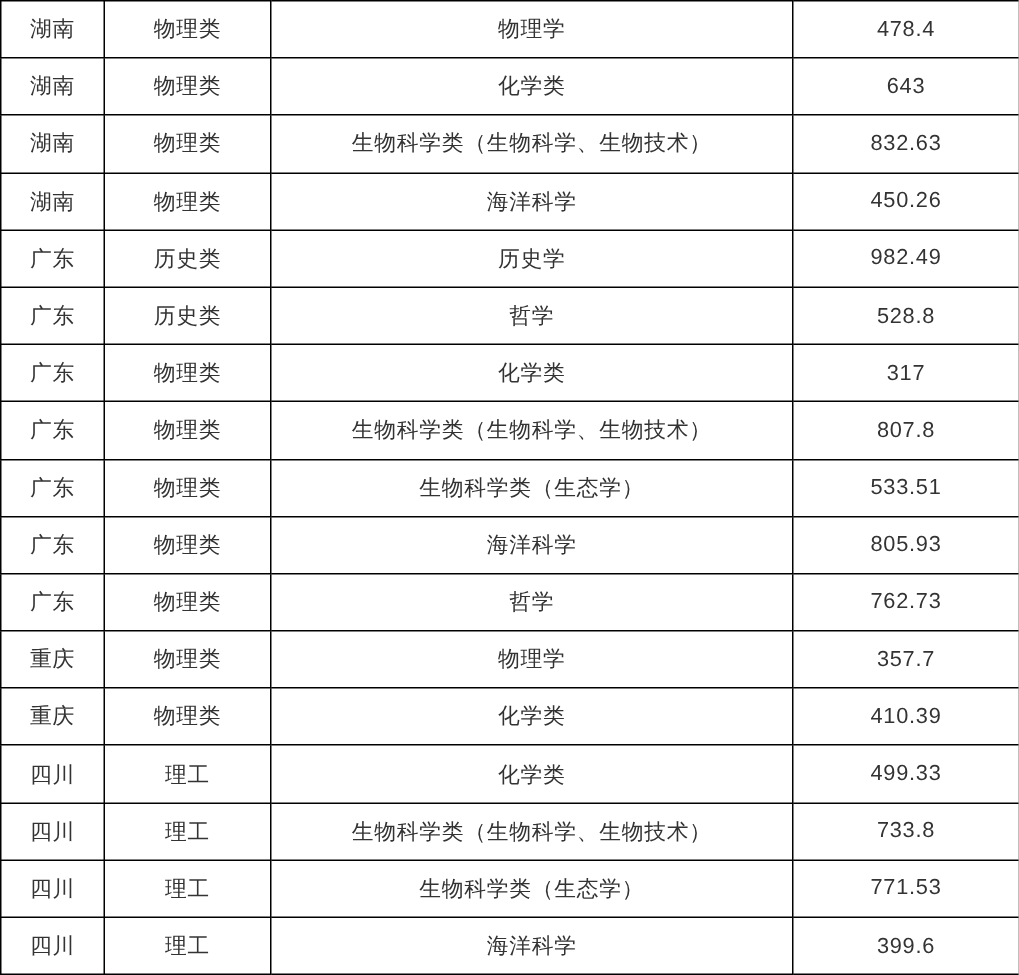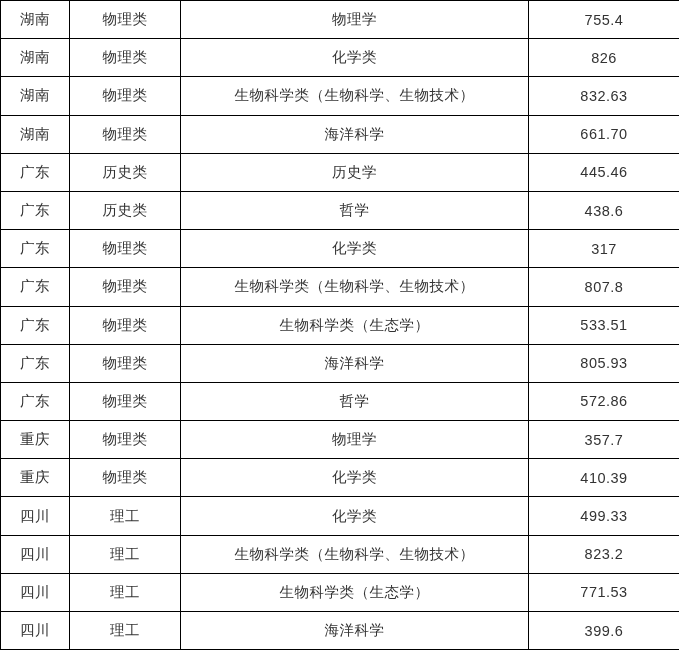--- a/index.html
+++ b/index.html
@@ -47,51 +47,51 @@
     <col class="col-province">
     <col class="col-category">
     <col class="col-major">
     <col class="col-score">
   </colgroup>
   <tbody>
       <tr>
         <td>湖南</td>
         <td>物理类</td>
         <td>物理学</td>
-        <td>755.4</td>
+        <td>478.4</td>
       </tr>
       <tr>
         <td>湖南</td>
         <td>物理类</td>
         <td>化学类</td>
-        <td>826</td>
+        <td>643</td>
       </tr>
       <tr>
         <td>湖南</td>
         <td>物理类</td>
         <td>生物科学类（生物科学、生物技术）</td>
         <td>832.63</td>
       </tr>
       <tr>
         <td>湖南</td>
         <td>物理类</td>
         <td>海洋科学</td>
-        <td>661.70</td>
+        <td>450.26</td>
       </tr>
       <tr>
         <td>广东</td>
         <td>历史类</td>
         <td>历史学</td>
-        <td>445.46</td>
+        <td>982.49</td>
       </tr>
       <tr>
         <td>广东</td>
         <td>历史类</td>
         <td>哲学</td>
-        <td>438.6</td>
+        <td>528.8</td>
       </tr>
       <tr>
         <td>广东</td>
         <td>物理类</td>
         <td>化学类</td>
         <td>317</td>
       </tr>
       <tr>
         <td>广东</td>
         <td>物理类</td>
@@ -107,21 +107,21 @@
       <tr>
         <td>广东</td>
         <td>物理类</td>
         <td>海洋科学</td>
         <td>805.93</td>
       </tr>
       <tr>
         <td>广东</td>
         <td>物理类</td>
         <td>哲学</td>
-        <td>572.86</td>
+        <td>762.73</td>
       </tr>
       <tr>
         <td>重庆</td>
         <td>物理类</td>
         <td>物理学</td>
         <td>357.7</td>
       </tr>
       <tr>
         <td>重庆</td>
         <td>物理类</td>
@@ -131,21 +131,21 @@
       <tr>
         <td>四川</td>
         <td>理工</td>
         <td>化学类</td>
         <td>499.33</td>
       </tr>
       <tr>
         <td>四川</td>
         <td>理工</td>
         <td>生物科学类（生物科学、生物技术）</td>
-        <td>823.2</td>
+        <td>733.8</td>
       </tr>
       <tr>
         <td>四川</td>
         <td>理工</td>
         <td>生物科学类（生态学）</td>
         <td>771.53</td>
       </tr>
       <tr>
         <td>四川</td>
         <td>理工</td>

